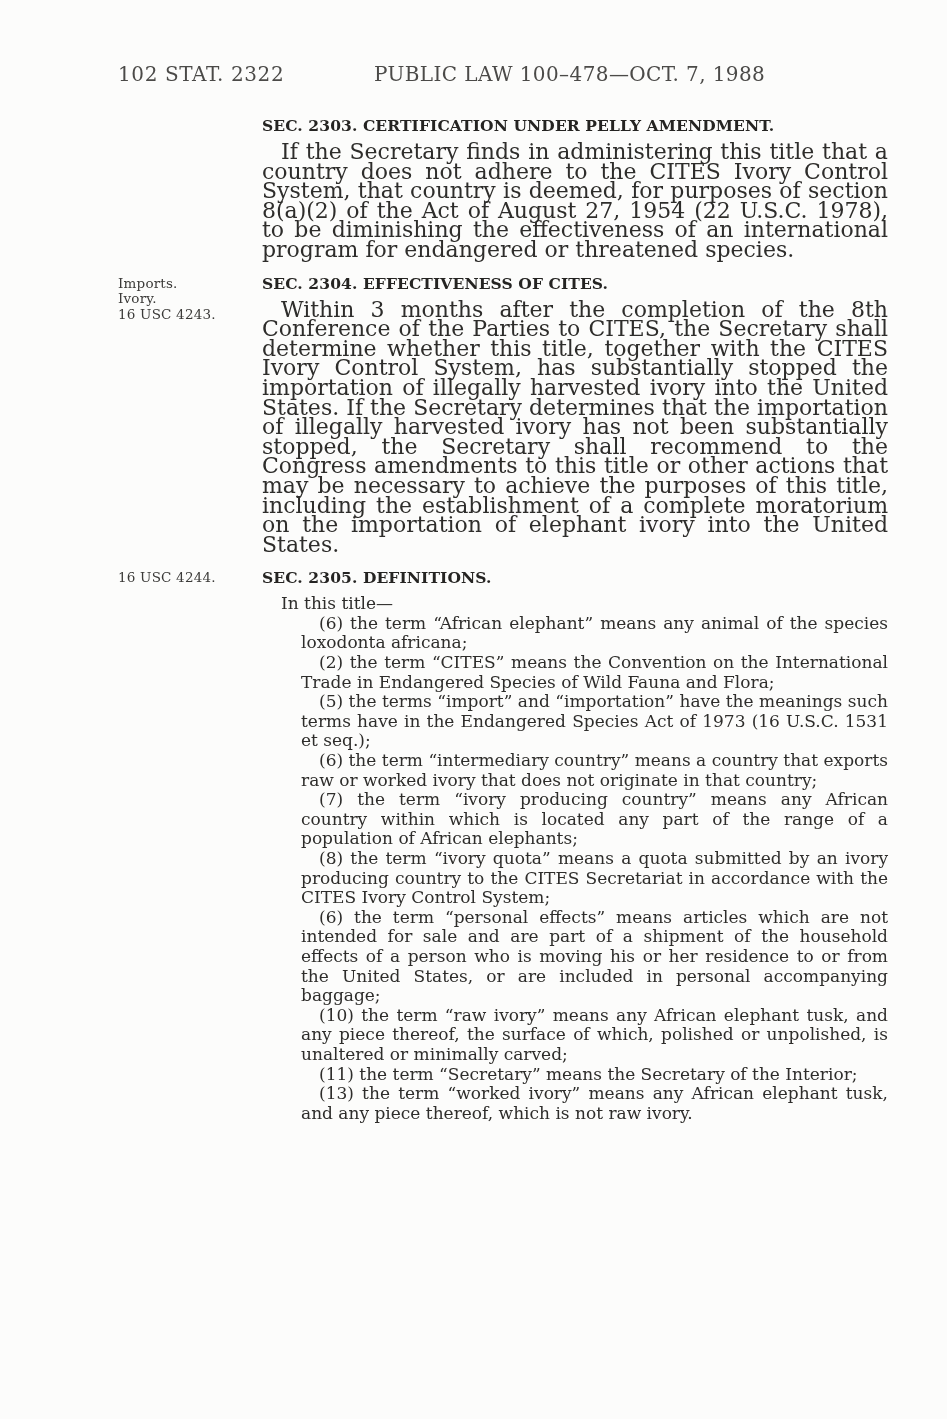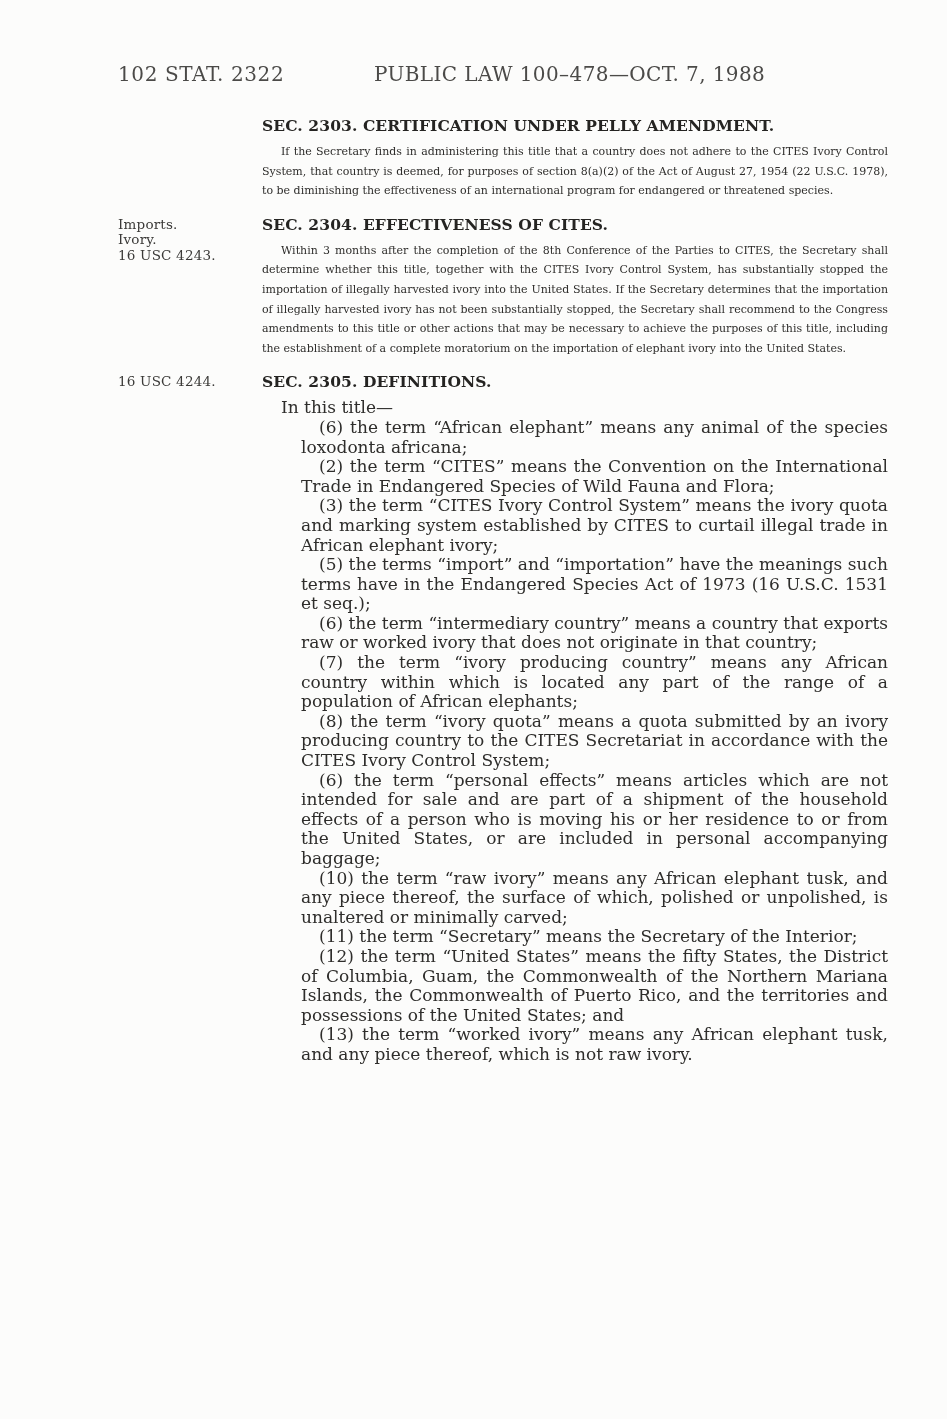--- a/index.html
+++ b/index.html
@@ -44,21 +44,21 @@
   .note-line{white-space:nowrap;}
   .content-col{width:626px;flex:0 0 626px;}
   .sec-heading{
     margin:0 0 8px 0;
     font-size:15.5px;font-weight:bold;color:var(--ink-heading);
     letter-spacing:0.1px;
     line-height:17px;
   }
   .para{
     margin:0;
-    font-size:11px;line-height:19.6px;
+    font-size:22px;line-height:19.6px;
     text-align:justify;
     text-indent:19px;
     color:var(--ink);
   }
   .intro-line{
     margin:0;
     font-size:17px;line-height:19.6px;
     text-indent:19px;
   }
   .definition{
@@ -104,27 +104,25 @@
 
     <div class="section">
       <div class="note-col">
         <div class="note-line">16 USC 4244.</div>
       </div>
       <div class="content-col">
         <h2 class="sec-heading">SEC. 2305. DEFINITIONS.</h2>
         <p class="intro-line">In this title—</p>
         <p class="definition">(6) the term “African elephant” means any animal of the species loxodonta africana;</p>
         <p class="definition">(2) the term “CITES” means the Convention on the International Trade in Endangered Species of Wild Fauna and Flora;</p>
-        <p class="definition">(3) the term “CITES Ivory Control System” means the ivory quota and marking system established by CITES to curtail illegal trade in African elephant ivory;</p>
         <p class="definition">(5) the terms “import” and “importation” have the meanings such terms have in the Endangered Species Act of 1973 (16 U.S.C. 1531 et seq.);</p>
         <p class="definition">(6) the term “intermediary country” means a country that exports raw or worked ivory that does not originate in that country;</p>
         <p class="definition">(7) the term “ivory producing country” means any African country within which is located any part of the range of a population of African elephants;</p>
         <p class="definition">(8) the term “ivory quota” means a quota submitted by an ivory producing country to the CITES Secretariat in accordance with the CITES Ivory Control System;</p>
         <p class="definition">(6) the term “personal effects” means articles which are not intended for sale and are part of a shipment of the household effects of a person who is moving his or her residence to or from the United States, or are included in personal accompanying baggage;</p>
         <p class="definition">(10) the term “raw ivory” means any African elephant tusk, and any piece thereof, the surface of which, polished or unpolished, is unaltered or minimally carved;</p>
         <p class="definition">(11) the term “Secretary” means the Secretary of the Interior;</p>
-        <p class="definition">(12) the term “United States” means the fifty States, the District of Columbia, Guam, the Commonwealth of the Northern Mariana Islands, the Commonwealth of Puerto Rico, and the territories and possessions of the United States; and</p>
         <p class="definition">(13) the term “worked ivory” means any African elephant tusk, and any piece thereof, which is not raw ivory.</p>
       </div>
     </div>
 
   </div>
 </div>
 
 </body></html>

